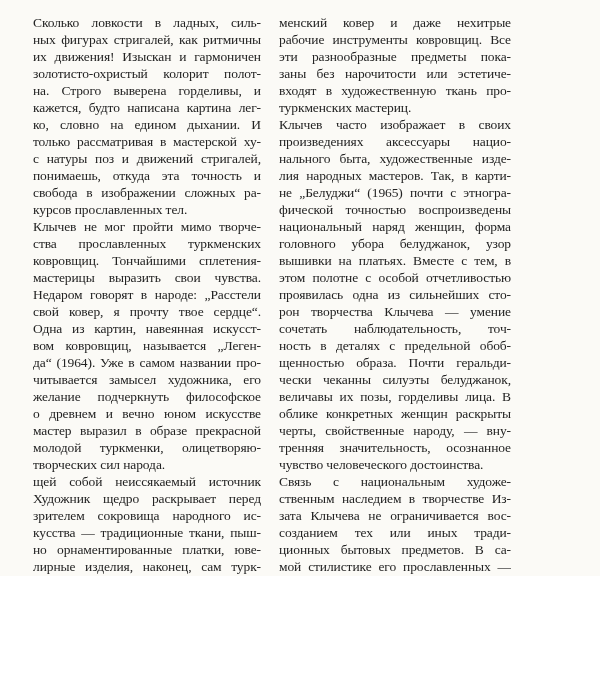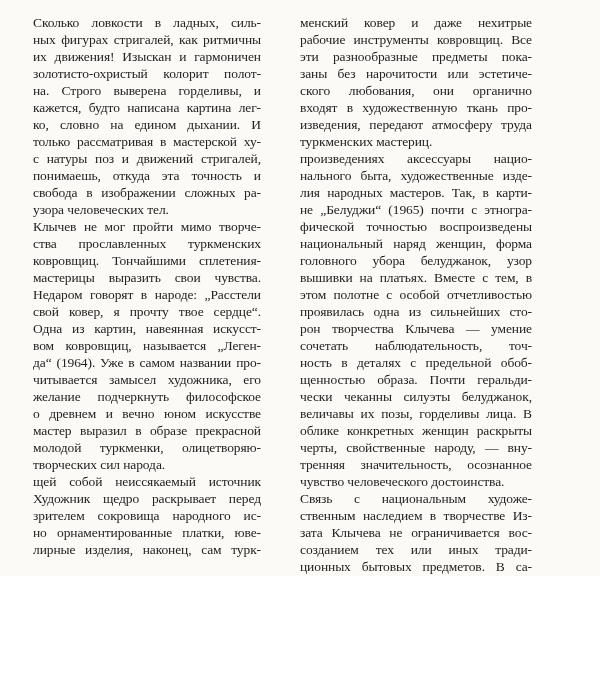--- a/index.html
+++ b/index.html
@@ -15,21 +15,21 @@
     color: #232323;
     overflow: hidden;
   }
   .column {
     position: absolute;
     top: 14px;
     font-size: 13.5px;
     letter-spacing: -0.1px;
   }
   .column.left  { left: 33px;  width: 228px; }
-  .column.right { left: 300px; width: 232px; }
+  .column.right { left: 279px; width: 232px; }
   .para { margin: 0; }
   .line {
     height: 17px;
     line-height: 17px;
     white-space: normal;
     text-align: justify;
     text-align-last: justify;
     overflow: hidden;
   }
   .line.pend {
@@ -56,21 +56,21 @@
         <div class="line">ных фигурах стригалей, как ритмичны</div>
         <div class="line">их движения! Изыскан и гармоничен</div>
         <div class="line">золотисто-охристый колорит полот-</div>
         <div class="line">на. Строго выверена горделивы, и</div>
         <div class="line">кажется, будто написана картина лег-</div>
         <div class="line">ко, словно на едином дыхании. И</div>
         <div class="line">только рассматривая в мастерской ху-</div>
         <div class="line">с натуры поз и движений стригалей,</div>
         <div class="line">понимаешь, откуда эта точность и</div>
         <div class="line">свобода в изображении сложных ра-</div>
-        <div class="line pend">узора человеческих тел.</div>
+        <div class="line pend">курсов прославленных тел.</div>
       </div>
       <div class="para">
         <div class="line">Клычев не мог пройти мимо творче-</div>
         <div class="line">ства прославленных туркменских</div>
         <div class="line">ковровщиц. Тончайшими сплетения-</div>
         <div class="line">мастерицы выразить свои чувства.</div>
         <div class="line">Недаром говорят в народе: „Расстели</div>
         <div class="line">свой ковер, я прочту твое сердце“.</div>
         <div class="line">Одна из картин, навеянная искусст-</div>
         <div class="line">вом ковровщиц, называется „Леген-</div>
@@ -79,36 +79,36 @@
         <div class="line">желание подчеркнуть философское</div>
         <div class="line">о древнем и вечно юном искусстве</div>
         <div class="line">мастер выразил в образе прекрасной</div>
         <div class="line">молодой туркменки, олицетворяю-</div>
         <div class="line pend">творческих сил народа.</div>
         <div class="line">щей собой неиссякаемый источник</div>
       </div>
       <div class="para">
         <div class="line">Художник щедро раскрывает перед</div>
         <div class="line">зрителем сокровища народного ис-</div>
+        <div class="line">кусства — традиционные ткани, пыш-</div>
         <div class="line">но орнаментированные платки, юве-</div>
         <div class="line">лирные изделия, наконец, сам турк-</div>
       </div>
     </div>
   <div class="column right">
       <div class="para">
         <div class="line">менский ковер и даже нехитрые</div>
         <div class="line">рабочие инструменты ковровщиц. Все</div>
         <div class="line">эти разнообразные предметы пока-</div>
         <div class="line">заны без нарочитости или эстетиче-</div>
-        <div class="line">ского любования, они органично</div>
         <div class="line">входят в художественную ткань про-</div>
-        <div class="line">изведения, передают атмосферу труда</div>
         <div class="line pend">туркменских мастериц.</div>
       </div>
       <div class="para">
+        <div class="line">Клычев часто изображает в своих</div>
         <div class="line">произведениях аксессуары нацио-</div>
         <div class="line">нального быта, художественные изде-</div>
         <div class="line">лия народных мастеров. Так, в карти-</div>
         <div class="line">не „Белуджи“ (1965) почти с этногра-</div>
         <div class="line">фической точностью воспроизведены</div>
         <div class="line">национальный наряд женщин, форма</div>
         <div class="line">головного убора белуджанок, узор</div>
         <div class="line">вышивки на платьях. Вместе с тем, в</div>
         <div class="line">этом полотне с особой отчетливостью</div>
         <div class="line">проявилась одна из сильнейших сто-</div>

